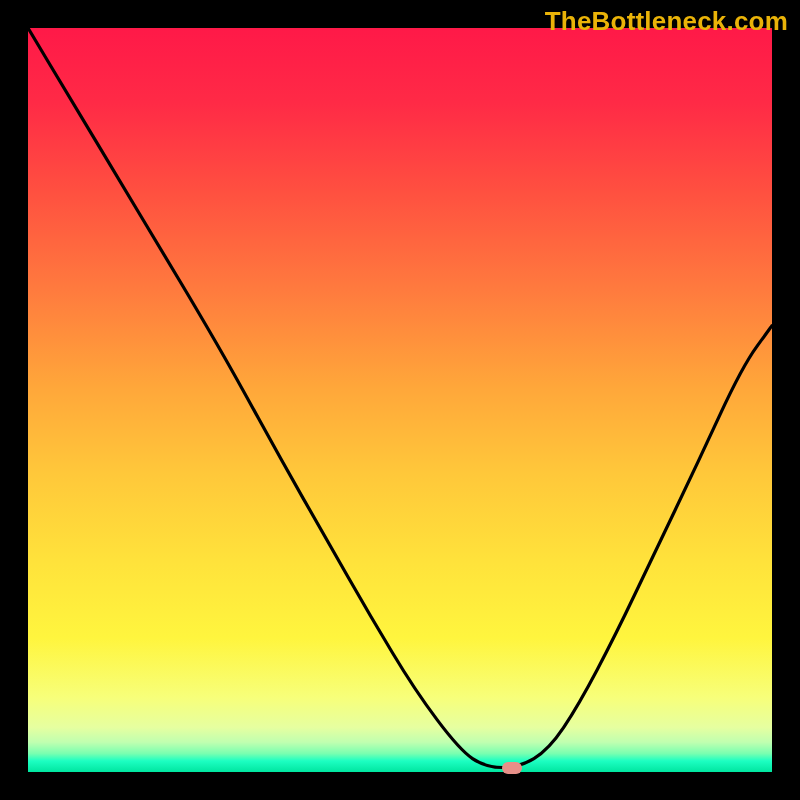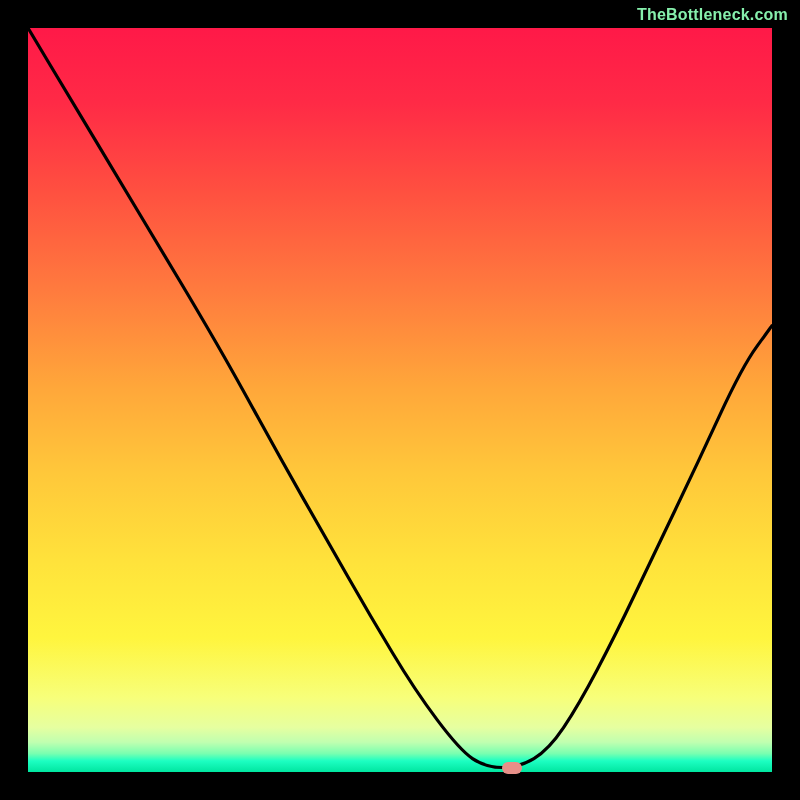--- a/index.html
+++ b/index.html
@@ -14,22 +14,22 @@
   .frame {
     position: relative;
     width: 800px;
     height: 800px;
     background: #000;
   }
   .watermark {
     position: absolute;
     top: 6px;
     right: 12px;
-    color: #86efac;
-    font-size: 16px;
+    color: #eab308;
+    font-size: 26px;
     font-weight: 600;
     letter-spacing: 0.2px;
     z-index: 5;
   }
   .plot {
     position: absolute;
     left: 28px;
     top: 28px;
     width: 744px;
     height: 744px;

